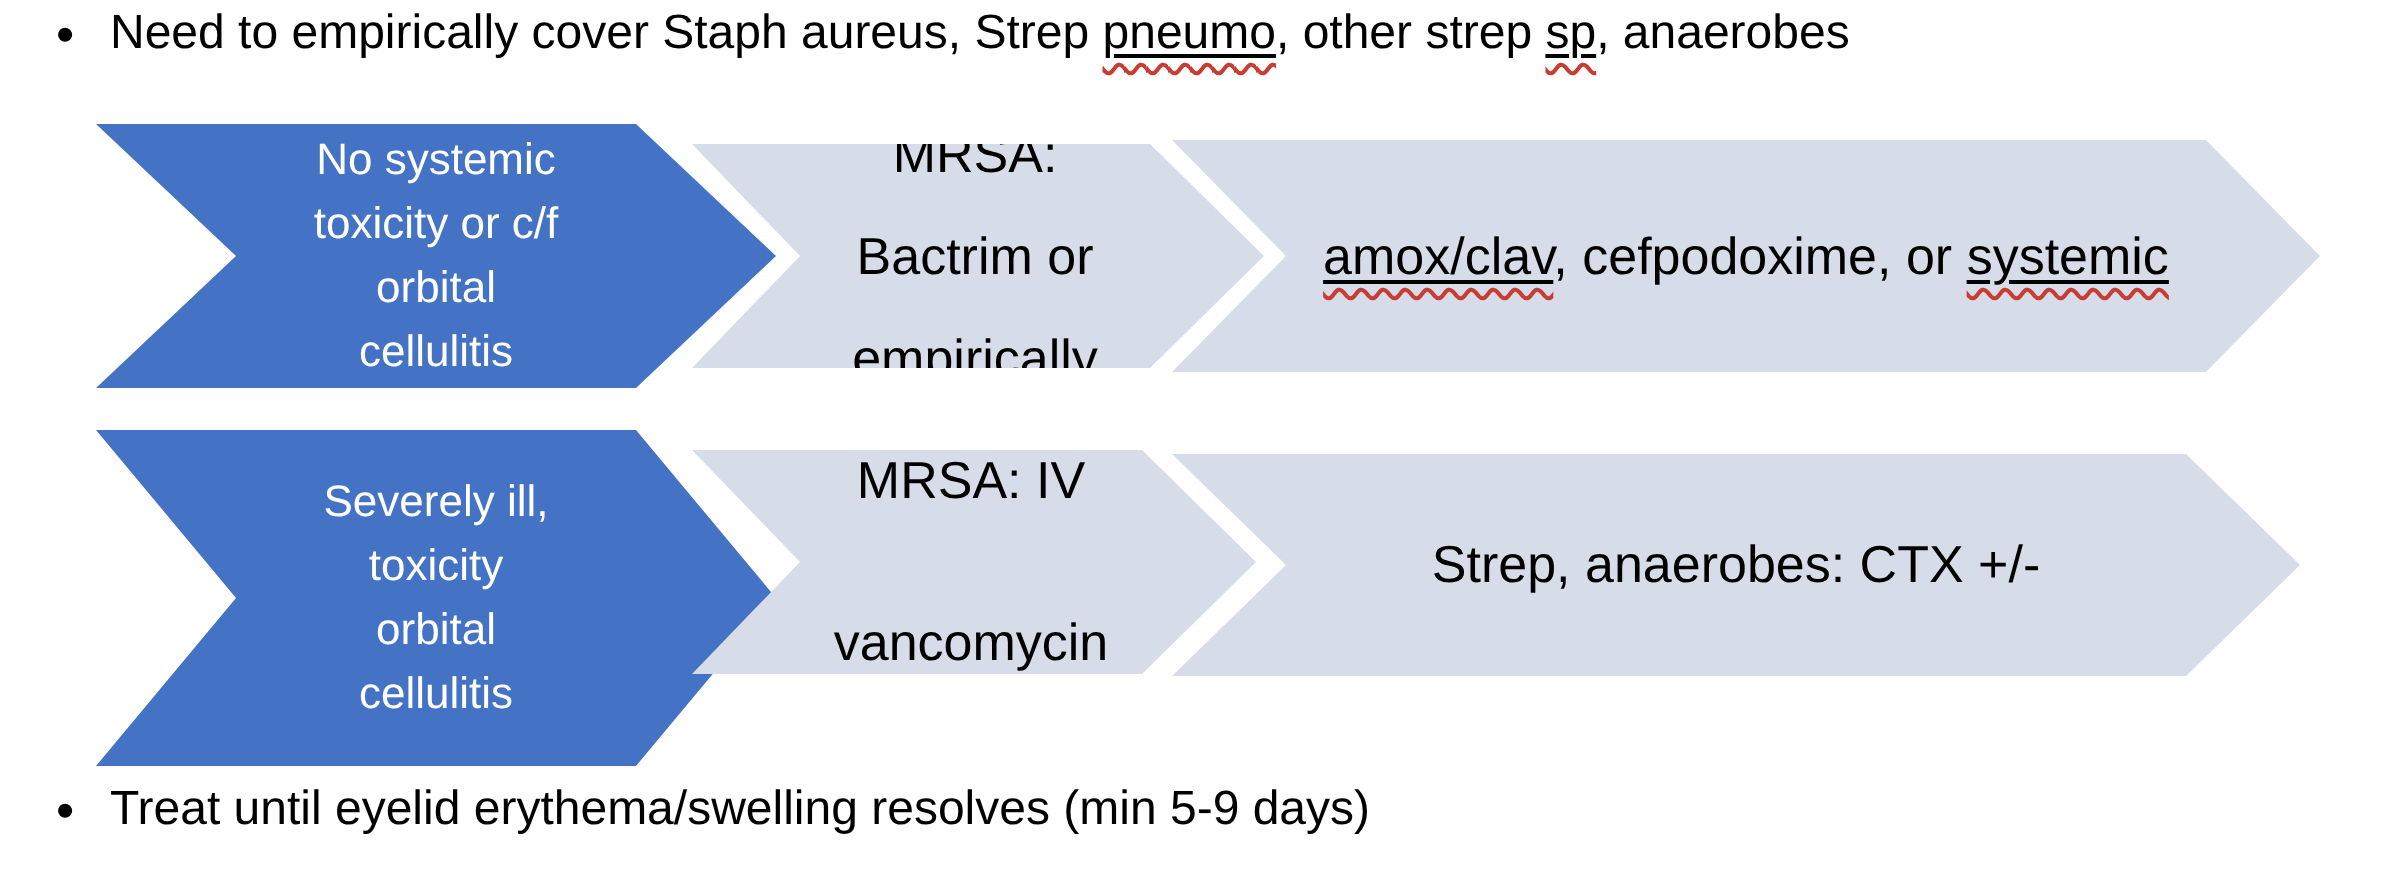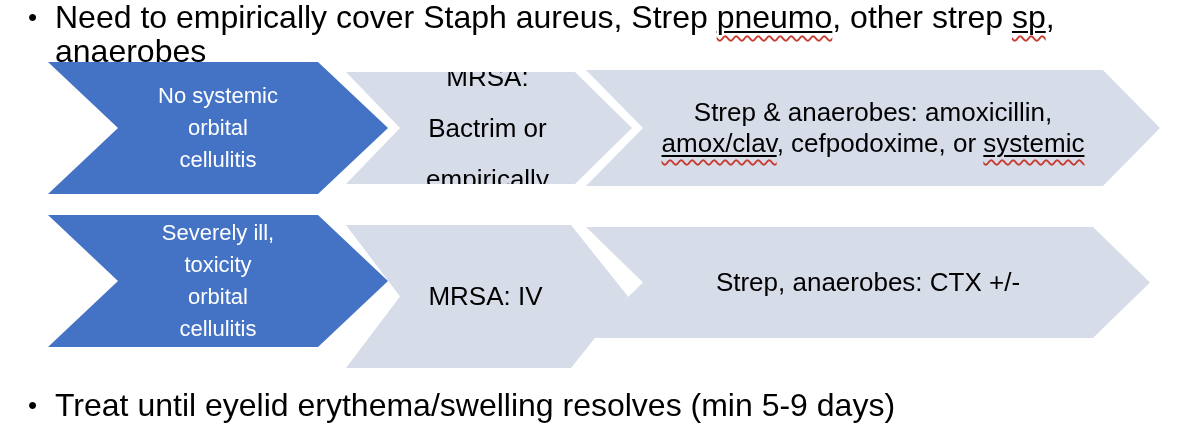--- a/index.html
+++ b/index.html
@@ -3,43 +3,43 @@
 <meta charset="utf-8">
 <style>
   html,body { margin:0; padding:0; background:#ffffff; }
   .slide {
     position:relative; width:1200px; height:445px;
     background:#ffffff; overflow:hidden;
     font-family:"Liberation Sans", sans-serif; color:#000;
   }
   .bullet { position:absolute; display:flex; align-items:flex-start; }
   .marker { font-size:26px; line-height:34px; width:27px; flex:0 0 27px; }
-  .btext  { font-size:32px; line-height:34px; }
+  .btext  { font-size:24px; line-height:34px; }
   .top-bullet    { left:28px; top:0; }
   .bottom-bullet { left:28px; top:388px; }
 
   .chev {
     position:absolute; box-sizing:border-box;
     display:flex; flex-direction:column; align-items:center; justify-content:center;
     text-align:center;
   }
   .chev .tline { white-space:nowrap; }
   .blue  { background:#4472C4; color:#ffffff; font-size:22px; line-height:32px; }
   .light { background:#D7DCE9; color:#000000; font-size:26px; line-height:31px; }
 
   .c-r1a { left:48px;  top:62px;  width:340px; height:132px; padding:0 70px;
            clip-path:polygon(0 0, calc(100% - 70px) 0, 100% 50%, calc(100% - 70px) 100%, 0 100%, 70px 50%); }
   .c-r1b { left:346px; top:72px;  width:286px; height:112px; padding:0 57px 0 54px;
            clip-path:polygon(0 0, calc(100% - 57px) 0, 100% 50%, calc(100% - 57px) 100%, 0 100%, 54px 50%);gap:20px; }
   .c-r1c { left:586px; top:70px;  width:574px; height:116px; padding:0 57px;
            clip-path:polygon(0 0, calc(100% - 57px) 0, 100% 50%, calc(100% - 57px) 100%, 0 100%, 57px 50%); }
-  .c-r2a { left:48px;  top:215px; width:340px; height:132px; padding:0 70px;
+  .c-r2a { left:48px;  top:215px; width:340px; height:168px; padding:0 70px;
            clip-path:polygon(0 0, calc(100% - 70px) 0, 100% 50%, calc(100% - 70px) 100%, 0 100%, 70px 50%); }
-  .c-r2b { left:346px; top:225px; width:282px; height:143px; padding:0 57px 0 54px;
-           clip-path:polygon(0 0, calc(100% - 57px) 0, 100% 50%, calc(100% - 57px) 100%, 0 100%, 54px 50%); }
+  .c-r2b { left:346px; top:225px; width:282px; height:112px; padding:0 57px 0 54px;
+           clip-path:polygon(0 0, calc(100% - 57px) 0, 100% 50%, calc(100% - 57px) 100%, 0 100%, 54px 50%);justify-content:space-between; }
   .c-r2c { left:586px; top:227px; width:564px; height:111px; padding:12px 57px;
            clip-path:polygon(0 0, calc(100% - 57px) 0, 100% 50%, calc(100% - 57px) 100%, 0 100%, 57px 50%); }
 
   .uline {
     text-decoration-line:underline;
     text-decoration-style:solid;
     text-decoration-color:#000;
     text-decoration-thickness:2px;
     text-underline-offset:3px;
   }
@@ -56,41 +56,42 @@
 
 <div class="slide">
 
   <div class="bullet top-bullet">
     <span class="marker">•</span>
     <span class="btext"><span>Need to empirically cover Staph aureus, Strep </span><span class="squiggle"><span class="uline">pneumo</span></span><span>, other strep </span><span class="squiggle"><span class="uline">sp</span></span><span>, anaerobes</span></span>
   </div>
 
   <div class="chev blue c-r1a">
       <div class="tline"><span>No systemic</span></div>
+      <div class="tline"><span>toxicity or c/f</span></div>
       <div class="tline"><span>orbital</span></div>
       <div class="tline"><span>cellulitis</span></div>
     </div>
   <div class="chev light c-r1b">
       <div class="tline"><span>MRSA:</span></div>
       <div class="tline"><span>Bactrim or</span></div>
       <div class="tline"><span>empirically</span></div>
     </div>
   <div class="chev light c-r1c">
-      <div class="tline"><span>Strep &amp; anaerobes: amoxicillin,</span></div>
       <div class="tline"><span class="squiggle"><span class="uline">amox/clav</span></span><span>, cefpodoxime, or </span><span class="squiggle"><span class="uline">systemic</span></span></div>
     </div>
 
   <div class="chev blue c-r2a">
       <div class="tline"><span>Severely ill,</span></div>
       <div class="tline"><span>toxicity</span></div>
       <div class="tline"><span>orbital</span></div>
       <div class="tline"><span>cellulitis</span></div>
     </div>
   <div class="chev light c-r2b">
       <div class="tline"><span>MRSA: IV</span></div>
+      <div class="tline"><span>vancomycin</span></div>
     </div>
   <div class="chev light c-r2c">
       <div class="tline"><span>Strep, anaerobes: CTX +/-</span></div>
     </div>
 
   <div class="bullet bottom-bullet">
     <span class="marker">•</span>
     <span class="btext"><span>Treat until eyelid erythema/swelling resolves (min 5-9 days)</span></span>
   </div>
 

